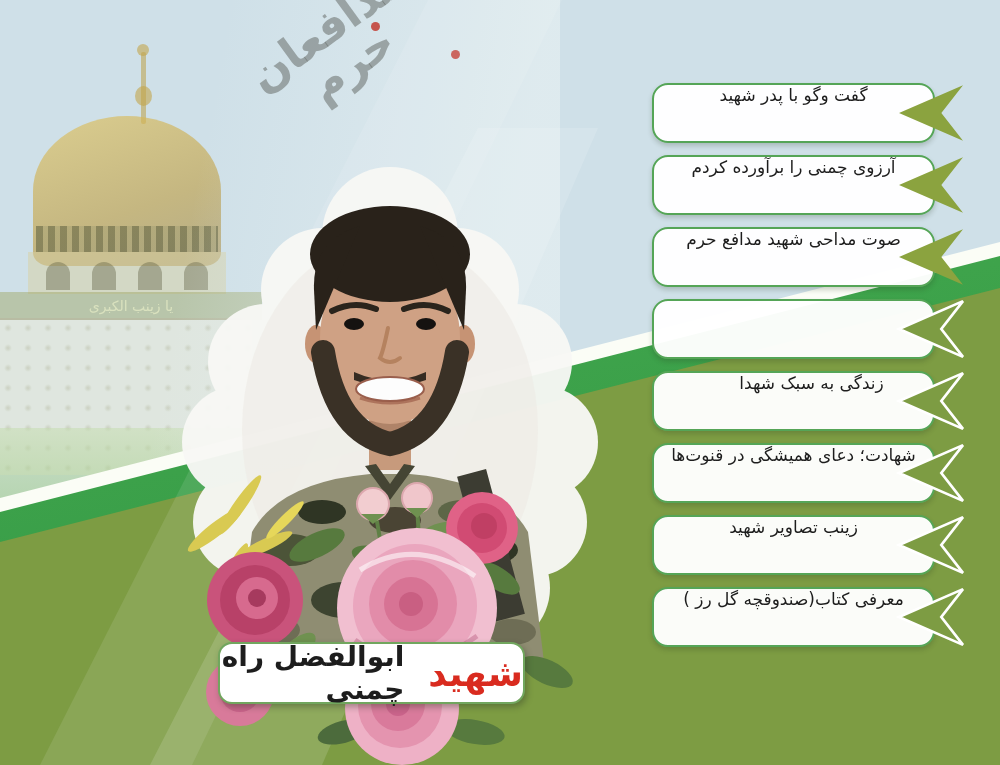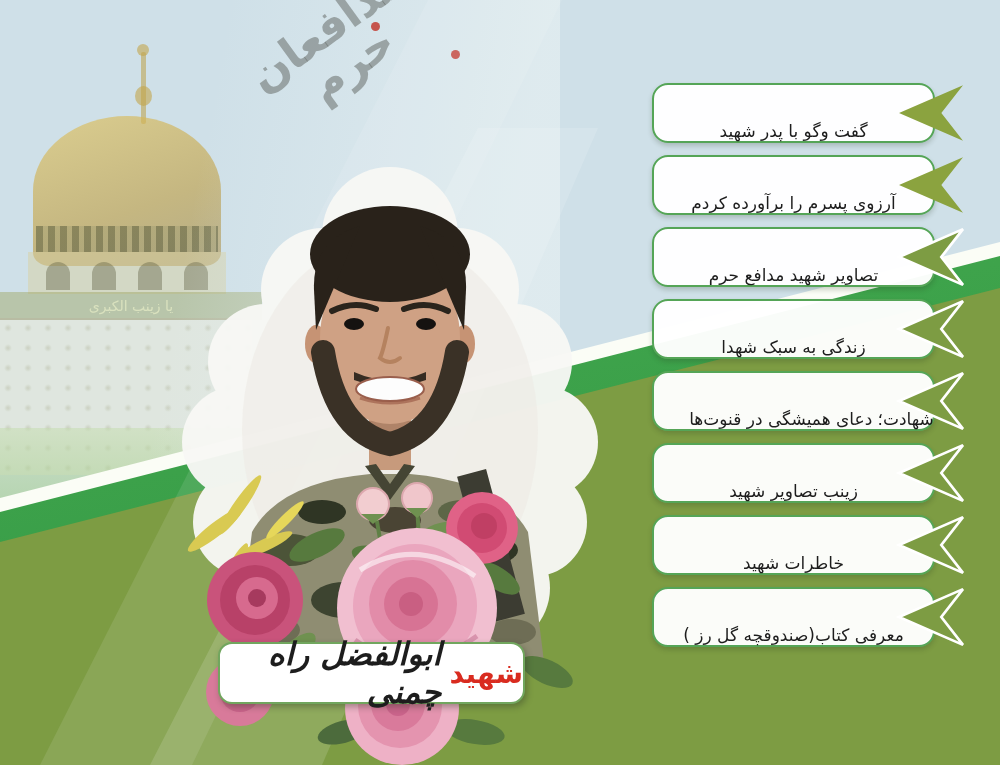--- a/index.html
+++ b/index.html
@@ -53,28 +53,28 @@
   .beam2{position:absolute;inset:0;z-index:5;background:rgba(255,255,255,.10);
     clip-path:polygon(40px 765px,428px 0,562px 0,192px 765px);}
   
   .portrait{position:absolute;left:140px;top:130px;width:500px;height:540px;z-index:6;}
   .flowers{position:absolute;left:145px;top:440px;width:480px;height:325px;z-index:7;}
   
   .name-plate{position:absolute;left:218px;top:642px;width:303px;height:58px;z-index:8;
     background:#ffffff;border:2px solid #71a65e;border-radius:14px;
     box-shadow:2px 3px 6px rgba(50,60,40,.4);
     display:flex;align-items:center;justify-content:center;direction:rtl;}
-  .name-plate .title{color:var(--name-red);font-size:28px;font-weight:bold;margin-left:8px;}
-  .name-plate .name{color:var(--text-dark);font-size:32px;font-weight:bold;font-style:italic;}
+  .name-plate .title{color:var(--name-red);font-size:36px;font-weight:bold;margin-left:24px;}
+  .name-plate .name{color:var(--text-dark);font-size:28px;font-weight:bold;}
   
   .menu{position:absolute;left:652px;top:83px;width:283px;height:645px;z-index:9;}
   .menu-item{position:absolute;left:0;width:283px;height:60px;box-sizing:border-box;
     background:rgba(255,255,255,.97);border:2px solid var(--button-border);border-radius:16px;
     box-shadow:0 3px 5px rgba(40,60,30,.22);cursor:pointer;
-    display:flex;align-items:flex-end;justify-content:center;}
+    display:flex;align-items:flex-start;justify-content:center;}
   .menu-item:nth-of-type(1){top:0;}   .menu-item:nth-of-type(2){top:72px;}
   .menu-item:nth-of-type(3){top:144px;}.menu-item:nth-of-type(4){top:216px;}
   .menu-item:nth-of-type(5){top:288px;padding-left:36px;}.menu-item:nth-of-type(6){top:360px;}
   .menu-item:nth-of-type(7){top:432px;}.menu-item:nth-of-type(8){top:504px;}
   .menu-item:nth-of-type(9){top:576px;}
   .menu-label{direction:rtl;font-size:17px;color:var(--text-dark);padding:0 12px;white-space:nowrap;}
   .menu-arrow{position:absolute;right:-30px;top:50%;transform:translateY(-50%);
     width:64px;height:56px;overflow:visible;}
   .menu-arrow.solid polygon{fill:var(--arrow-olive);}
   .menu-arrow.outline polygon{fill:var(--olive);stroke:#ffffff;stroke-width:2.6;stroke-linejoin:miter;}
@@ -244,51 +244,50 @@
   </div>
 
   <nav class="menu">
     <div class="menu-item">
       <span class="menu-label">گفت وگو با پدر شهید</span>
       <svg class="menu-arrow solid" viewBox="0 0 62 54">
           <polygon points="0,27 62,0 41,27 62,54"></polygon>
         </svg>
     </div>
     <div class="menu-item">
-      <span class="menu-label">آرزوی پسرم را برآورده کردم</span>
+      <span class="menu-label">آرزوی چمنی را برآورده کردم</span>
       <svg class="menu-arrow solid" viewBox="0 0 62 54">
           <polygon points="0,27 62,0 41,27 62,54"></polygon>
         </svg>
     </div>
     <div class="menu-item">
-      <span class="menu-label">تصاویر شهید مدافع حرم</span>
+      <span class="menu-label">صوت مداحی شهید مدافع حرم</span>
+      <svg class="menu-arrow solid" viewBox="0 0 62 54">
+          <polygon points="0,27 62,0 41,27 62,54"></polygon>
+        </svg>
+    </div>
+    <div class="menu-item">
       <svg class="menu-arrow outline" viewBox="0 0 62 54">
           <polygon points="0,27 62,0 41,27 62,54"></polygon>
         </svg>
     </div>
     <div class="menu-item">
       <span class="menu-label">زندگی به سبک شهدا</span>
       <svg class="menu-arrow outline" viewBox="0 0 62 54">
           <polygon points="0,27 62,0 41,27 62,54"></polygon>
         </svg>
     </div>
     <div class="menu-item">
       <span class="menu-label">شهادت؛ دعای همیشگی در قنوت‌ها</span>
       <svg class="menu-arrow outline" viewBox="0 0 62 54">
           <polygon points="0,27 62,0 41,27 62,54"></polygon>
         </svg>
     </div>
     <div class="menu-item">
       <span class="menu-label">زینب تصاویر شهید</span>
-      <svg class="menu-arrow outline" viewBox="0 0 62 54">
-          <polygon points="0,27 62,0 41,27 62,54"></polygon>
-        </svg>
-    </div>
-    <div class="menu-item">
-      <span class="menu-label">خاطرات شهید</span>
       <svg class="menu-arrow outline" viewBox="0 0 62 54">
           <polygon points="0,27 62,0 41,27 62,54"></polygon>
         </svg>
     </div>
     <div class="menu-item">
       <span class="menu-label">معرفی کتاب(صندوقچه گل رز )</span>
       <svg class="menu-arrow outline" viewBox="0 0 62 54">
           <polygon points="0,27 62,0 41,27 62,54"></polygon>
         </svg>
     </div>

